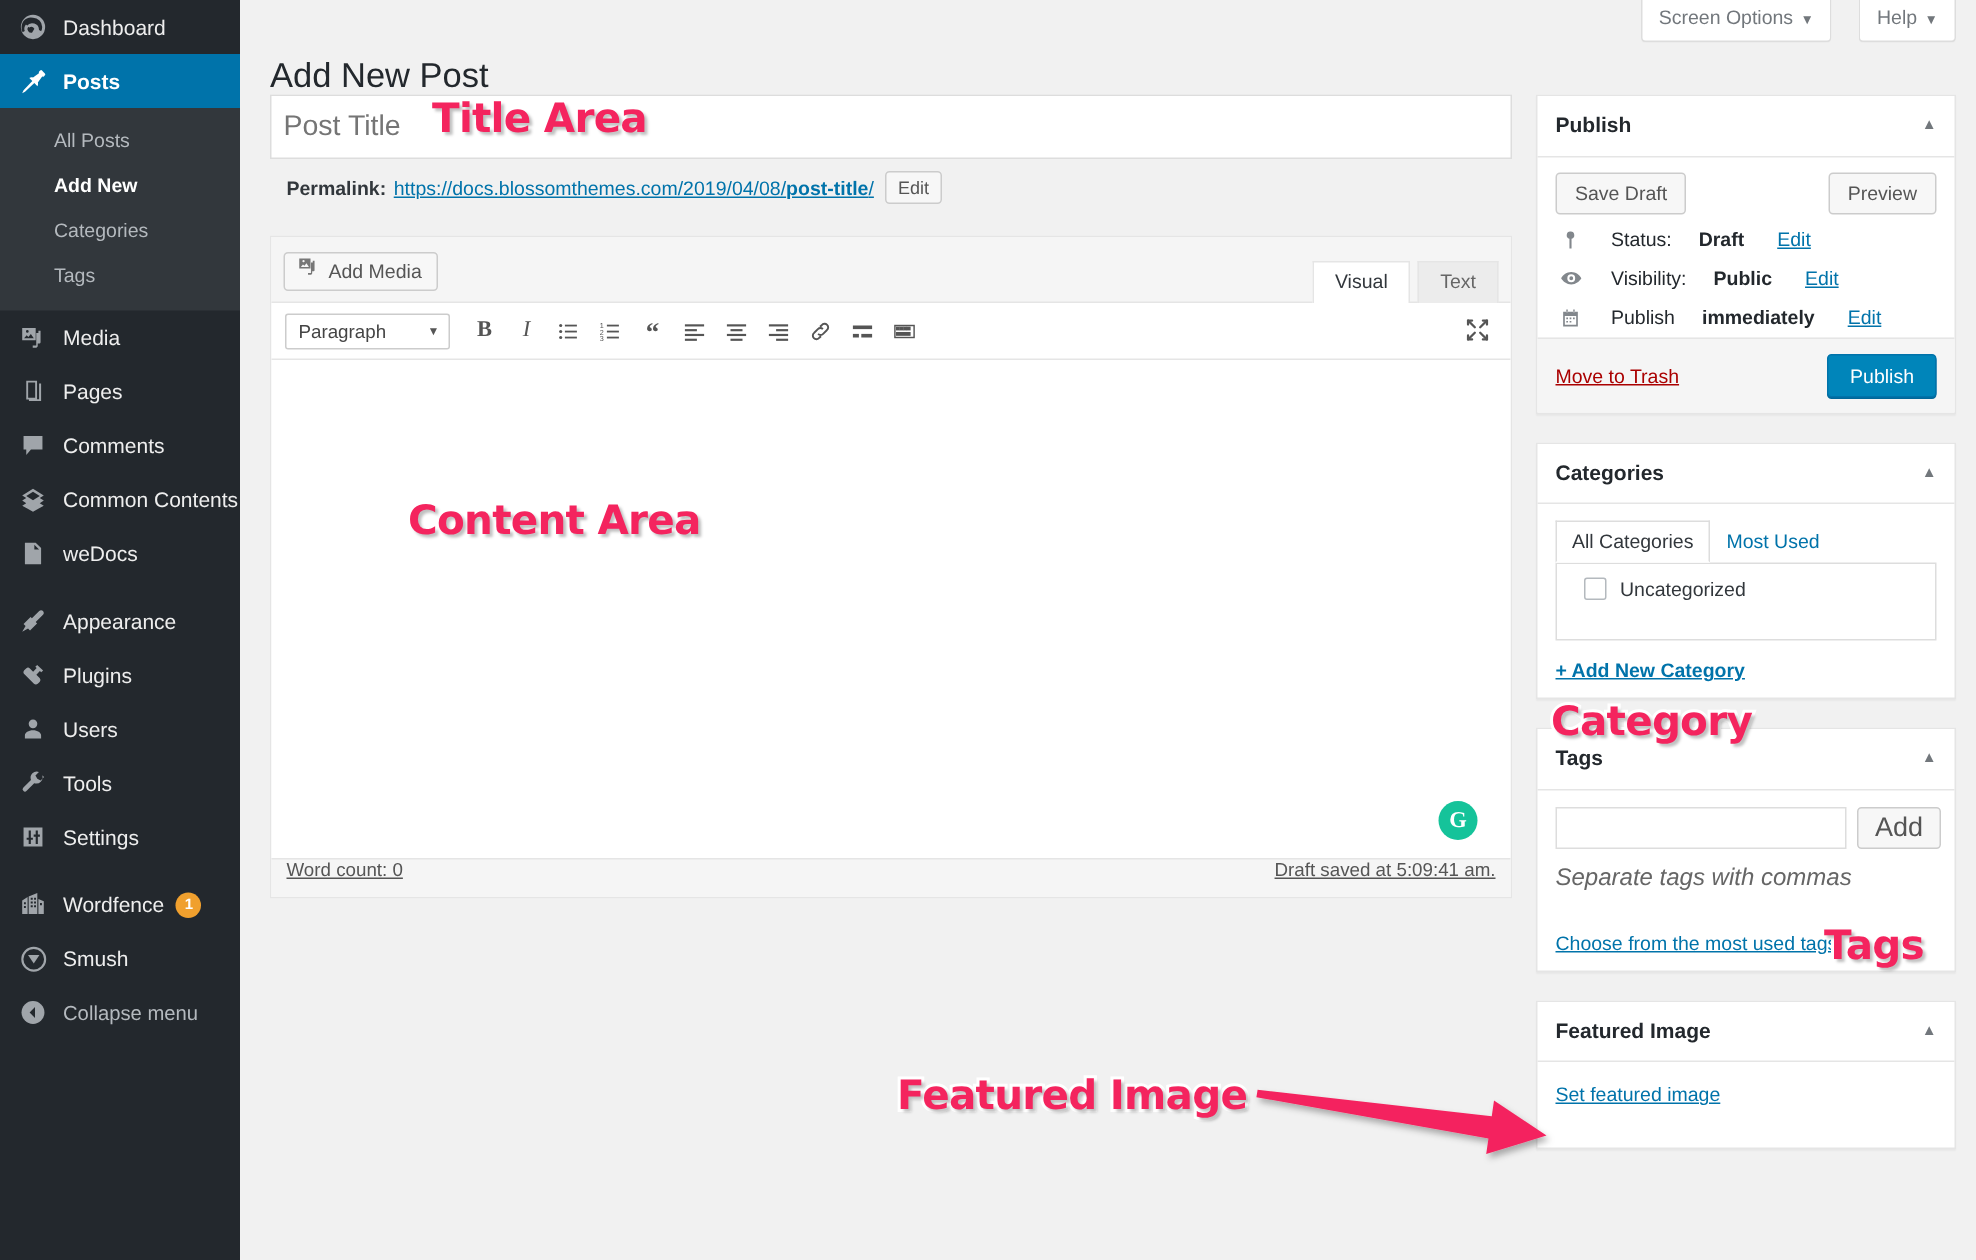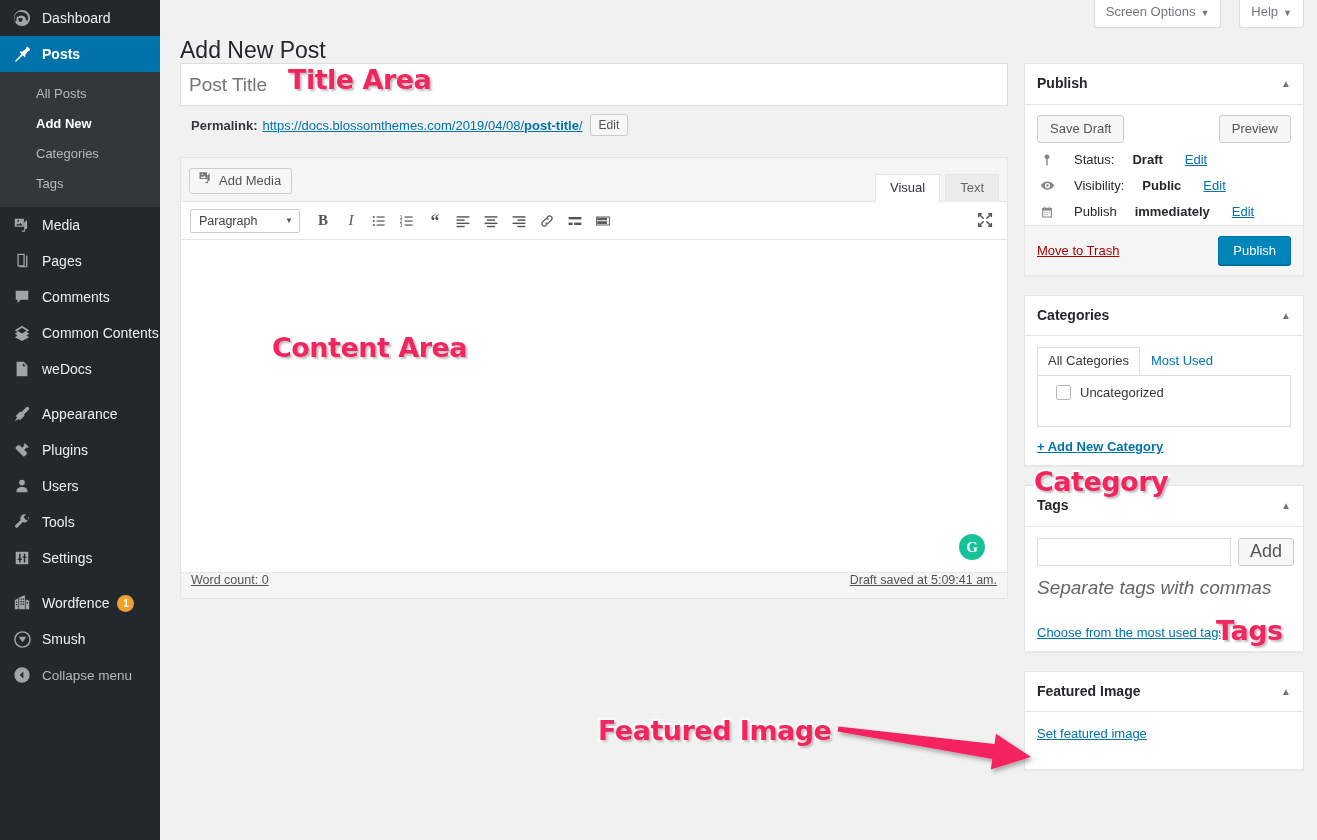--- a/index.html
+++ b/index.html
@@ -257,21 +257,21 @@
   .tag-row { display:flex; gap:7px; }
   .tag-input {
     flex:1; height:28px; border:1px solid #ddd; background:#fff;
     padding:0 8px; font-size:13px; outline:none;
   }
   .tag-add-btn {
     background:#f7f7f7; border:1px solid #ccc; border-radius:3px;
     color:#555; font-size:18px; padding:0 11px; height:28px; cursor:pointer;
   }
   .tag-help {
-    font-style:italic; color:#666; font-size:19px; margin-top:11px;
+    font-style:italic; color:#666; font-size:16px; margin-top:11px;
   }
   .tag-cloud-link {
     display:inline-block; margin-top:26px;
     color:#0073aa; text-decoration:underline; font-size:13px; cursor:pointer;
   }
 
   
   .set-post-thumbnail {
     color:#0073aa; text-decoration:underline; font-size:13px; cursor:pointer;
   }

